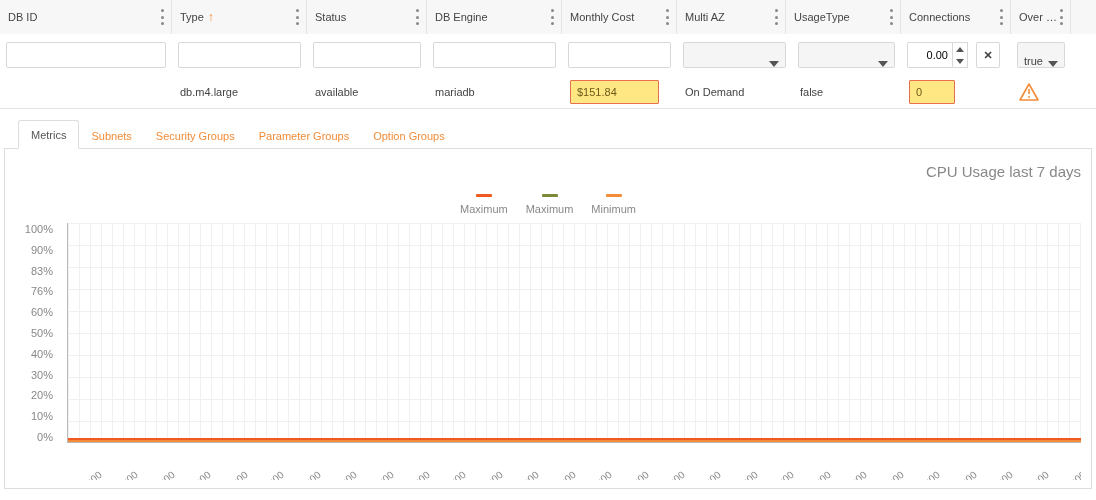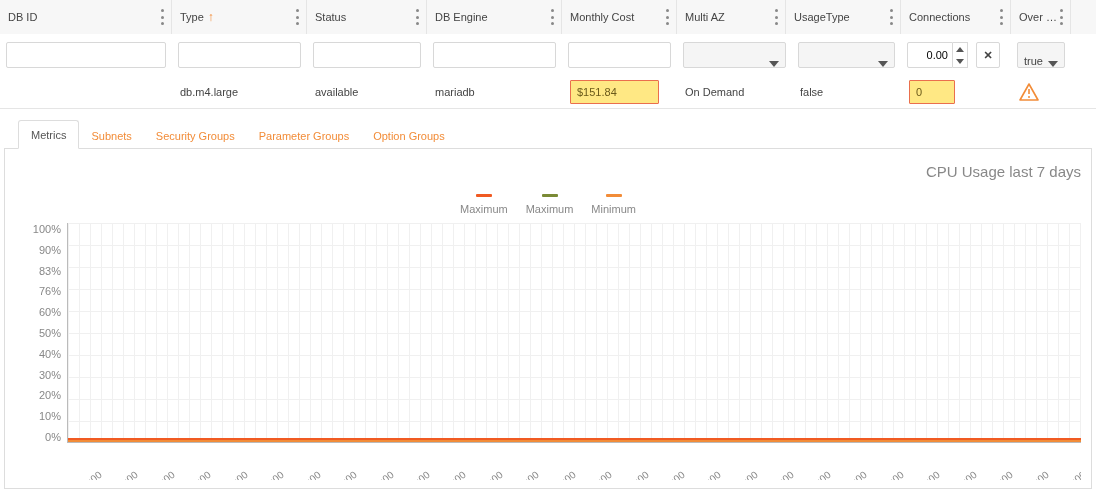--- a/index.html
+++ b/index.html
@@ -76,21 +76,21 @@
   .chart-title { text-align: right; color: #888; font-size: 15px; margin-bottom: 14px; }
   .legend { display: flex; gap: 18px; justify-content: center; margin-bottom: 8px; color: #888; font-size: 11px; }
   .legend-item { display: flex; align-items: center; gap: 6px; flex-direction: column; }
   .swatch { width: 16px; height: 3px; border-radius: 1px; }
   .sw-max { background: #f05a22; }
   .sw-avg { background: #7a8a36; }
   .sw-min { background: #f28c38; }
 
   .chart { display: flex; height: 240px; }
   .yaxis { width: 52px; display: flex; flex-direction: column; justify-content: space-between;
-           height: 220px; text-align: right; padding-right: 6px; color: #888; }
+           height: 220px; text-align: right; padding-right: 14px; color: #888; }
   .plot { position: relative; flex: 1; height: 220px; border-left: 1px solid #bbb;
           border-bottom: 1px solid #bbb; }
   .gridlines { position: absolute; inset: 0;
     background-image:
       repeating-linear-gradient(to right, #f0f0f0 0, #f0f0f0 1px, transparent 1px, transparent 11px),
       repeating-linear-gradient(to bottom, #f0f0f0 0, #f0f0f0 1px, transparent 1px, transparent 22px);
   }
   .series-line { position: absolute; left: 0; right: 0; height: 2px; }
   .ln-max { bottom: 2px; background: #f05a22; }
   .ln-min { bottom: 0; background: #f28c38; }

